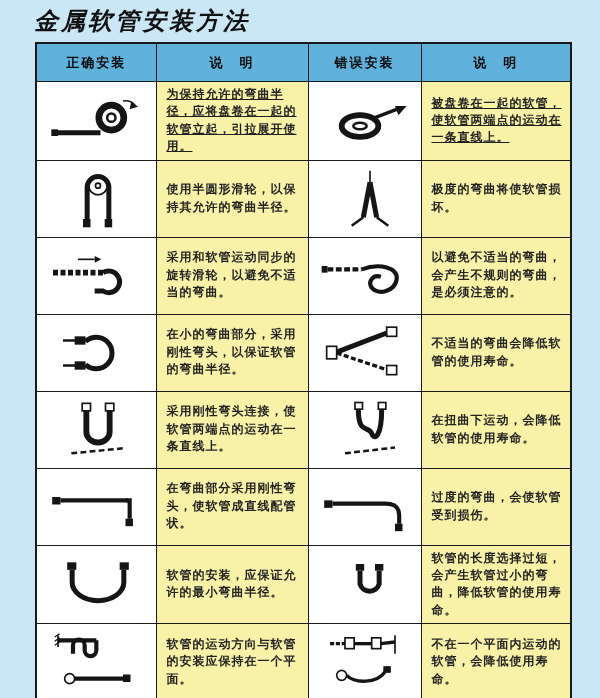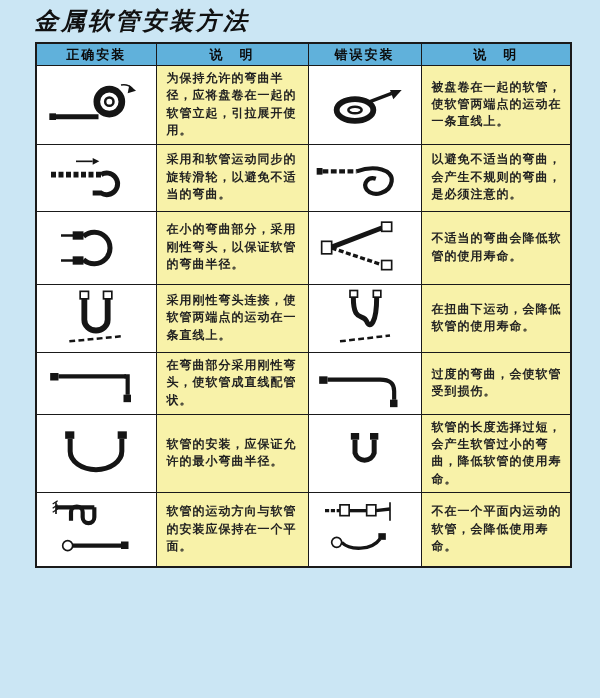--- a/index.html
+++ b/index.html
@@ -22,21 +22,21 @@
   table.install-table{
     border-collapse:collapse;
     table-layout:fixed;
     margin-left:35px;
     width:535px;
     background:#fff;
     border:2px solid #1a1a1a;
   }
   .install-table th,.install-table td{
     border:1px solid #1a1a1a;
-    padding:0;
+    padding:8px;
     vertical-align:middle;
   }
   .install-table th{
     background:#60b1db;
     font-size:13px;
     font-weight:bold;
     height:21px;
     letter-spacing:2px;
     color:#0b0b0b;
   }
@@ -84,21 +84,21 @@
   <thead>
     <tr>
       <th>正确安装</th>
       <th>说　明</th>
       <th>错误安装</th>
       <th>说　明</th>
     </tr>
   </thead>
   <tbody>
 
-    <tr style="height:77px;">
+    <tr style="height:77px;text-decoration:underline;">
       <td class="img-cell">
         <svg viewBox="0 0 120 72" preserveAspectRatio="xMidYMid meet">
           <circle cx="76" cy="32" r="15" stroke-width="8"></circle>
           <circle cx="76" cy="32" r="5" stroke-width="3"></circle>
           <line x1="10" y1="50" x2="63" y2="50" stroke-width="6"></line>
           <rect class="solid" x="4" y="46" width="8" height="8"></rect>
           <path d="M90,12 A12,9 0 0 1 103,16" stroke-width="2"></path>
           <polygon points="100,12 108,19 98,22"></polygon>
         </svg>
       </td>
@@ -107,20 +107,42 @@
         <svg viewBox="0 0 120 72" preserveAspectRatio="xMidYMid meet">
           <ellipse cx="48" cy="42" rx="22" ry="13" stroke-width="7"></ellipse>
           <ellipse cx="48" cy="42" rx="8" ry="4" stroke-width="3"></ellipse>
           <path d="M66,32 L92,22" stroke-width="4"></path>
           <polygon points="90,18 104,18 94,29"></polygon>
         </svg>
       </td>
       <td class="desc-cell">被盘卷在一起的软管，使软管两端点的运动在一条直线上。</td>
     </tr>
 
+    <tr style="height:70px;">
+      <td class="img-cell">
+        <svg viewBox="0 0 120 72" preserveAspectRatio="xMidYMid meet">
+          <circle cx="60" cy="20" r="11" stroke-width="2"></circle>
+          <circle cx="60" cy="20" r="3" stroke-width="2"></circle>
+          <path d="M47,66 L47,22 A13,13 0 0 1 73,22 L73,66" stroke-width="6"></path>
+          <rect class="solid" x="42" y="60" width="9" height="10"></rect>
+          <rect class="solid" x="68" y="60" width="9" height="10"></rect>
+        </svg>
+      </td>
+      <td class="desc-cell">使用半圆形滑轮，以保持其允许的弯曲半径。</td>
+      <td class="img-cell">
+        <svg viewBox="0 0 120 72" preserveAspectRatio="xMidYMid meet">
+          <line x1="60" y1="2" x2="60" y2="16" stroke-width="2"></line>
+          <path d="M60,16 L52,58" stroke-width="6"></path>
+          <path d="M60,16 L68,58" stroke-width="6"></path>
+          <path d="M52,58 L38,68" stroke-width="3"></path>
+          <path d="M68,58 L82,68" stroke-width="3"></path>
+        </svg>
+      </td>
+      <td class="desc-cell">极度的弯曲将使软管损坏。</td>
+    </tr>
 
     <tr style="height:67px;">
       <td class="img-cell">
         <svg viewBox="0 0 120 72" preserveAspectRatio="xMidYMid meet">
           <line x1="36" y1="16" x2="56" y2="16" stroke-width="2"></line>
           <polygon points="56,12 64,16 56,20"></polygon>
           <line x1="6" y1="32" x2="66" y2="32" stroke-width="7" stroke-dasharray="6,3"></line>
           <path d="M66,32 A13,13 0 1 1 66,54 L56,54" stroke-width="6"></path>
         </svg>
       </td>

